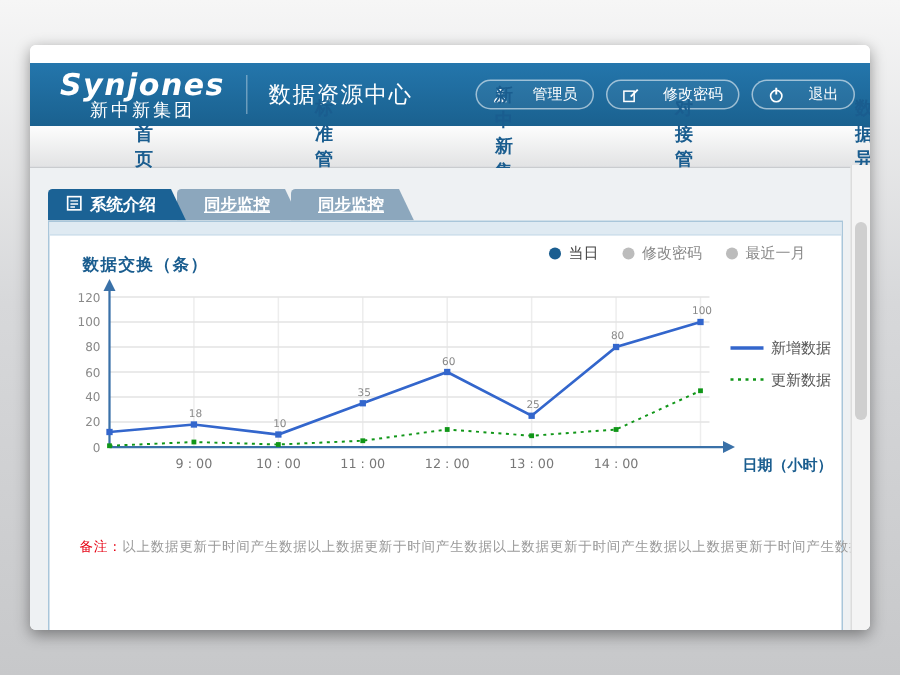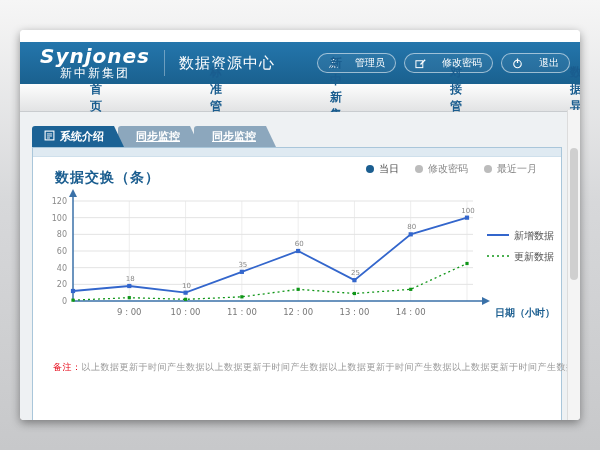--- a/index.html
+++ b/index.html
@@ -64,21 +64,21 @@
   }
   .panel-strip{height:8px;background:#dfeaf2;border-bottom:1px solid #cfe0ec;}
   .filters{
     position:absolute;top:14px;right:24px;display:flex;gap:16px;align-items:center;
   }
   .filter{display:flex;align-items:center;gap:5px;font-size:10px;color:#888;cursor:pointer;}
   .filter .dot{width:8px;height:8px;border-radius:50%;background:#bcbcbc;}
   .filter.selected{color:#444;}
   .filter.selected .dot{background:#1b5e90;}
   .ylabel{
-    margin:12px 0 2px 22px;font-size:14px;font-weight:bold;color:#1a5d8f;letter-spacing:1px;
+    margin:12px 0 2px 22px;font-size:11px;font-weight:bold;color:#1a5d8f;letter-spacing:1px;
   }
   .chart-wrap{margin-left:4px;}
   svg text{font-family:"DejaVu Sans","Liberation Sans",sans-serif;}
   .note{
     margin:16px 14px 0 20px;font-size:9px;color:#999;letter-spacing:.5px;white-space:nowrap;
   }
   .note .note-label{color:#e60012;}
   
   .scrollbar{
     position:absolute;right:0;top:80px;bottom:0;width:13px;

